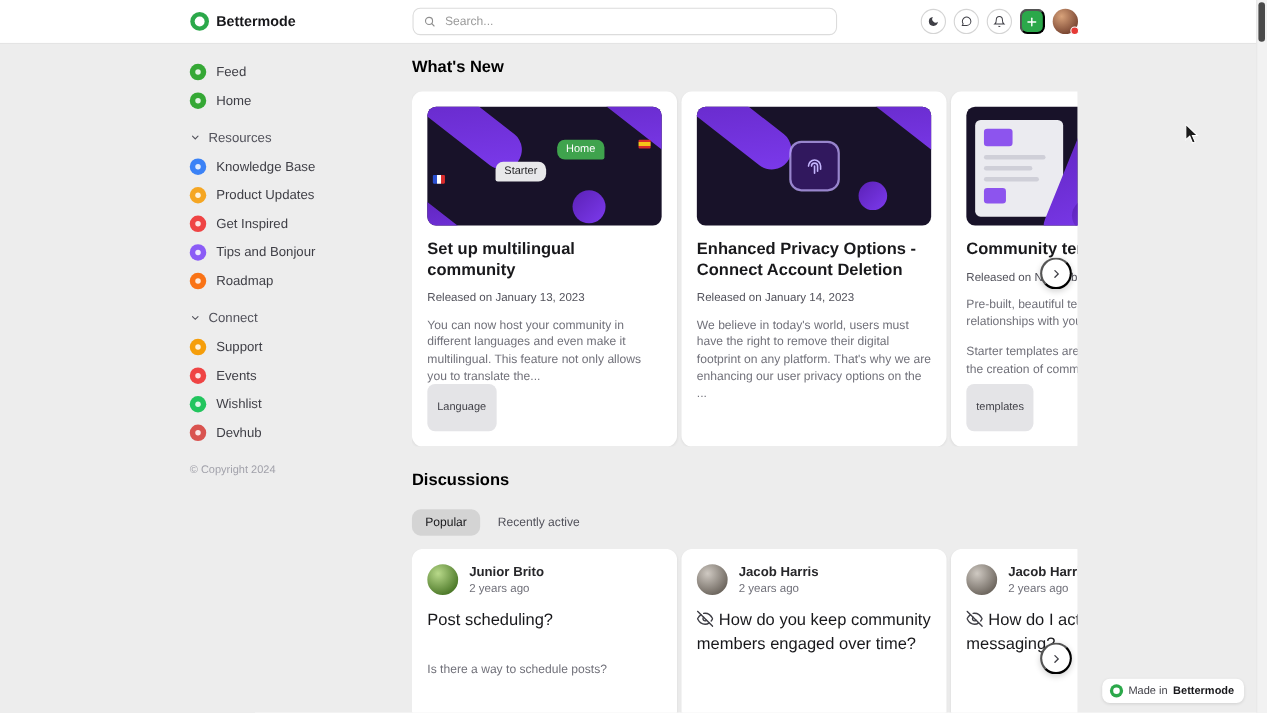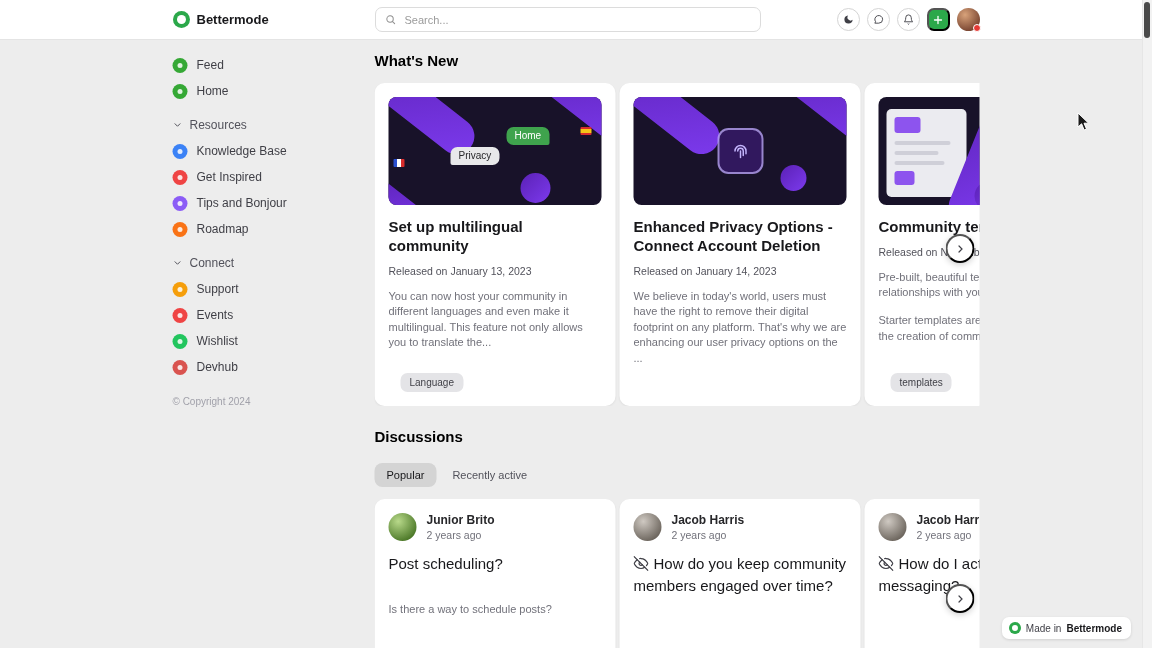--- a/index.html
+++ b/index.html
@@ -67,21 +67,21 @@
   .p3-left{left:8px;top:12px;width:80px;height:88px;background:#ebebf0;}
   .p3-chip{position:absolute;background:#7c3aed;border-radius:3px;opacity:.85;}
   .p3-row{position:absolute;background:#cfcfd8;border-radius:2px;height:4px;}
   .sh-bar-mid{width:34px;height:150px;border-radius:17px;left:92px;top:-20px;transform:rotate(22deg);}
 
   .wn-title{font-size:15px;font-weight:bold;color:#18181b;margin:13px 0 9px;line-height:1.25;}
   .wn-released{font-size:10.5px;color:#52525b;margin-bottom:12px;}
   .wn-body{font-size:11px;color:#71717a;line-height:1.42;}
   .nowrap{white-space:nowrap;}
   .gap-top{margin-top:12px;}
-  .tag{position:absolute;left:26px;bottom:14px;background:#e4e4e7;color:#3f3f46;font-size:10px;padding:4px 9px;border-radius:7px;cursor:pointer;}
+  .tag{position:absolute;left:14px;bottom:14px;background:#e4e4e7;color:#3f3f46;font-size:10px;padding:16px 9px;border-radius:7px;cursor:pointer;}
 
   .next-btn{position:absolute;right:5px;width:29px;height:29px;border-radius:50%;background:#fff;
             box-shadow:0 2px 6px rgba(0,0,0,.18);display:flex;align-items:center;justify-content:center;color:#3f3f46;cursor:pointer;z-index:3;}
   .next-wn{top:151px;}
   .next-disc{top:85px;}
 
   
   .disc-section{margin-top:22px;}
   .tabs{display:flex;gap:4px;align-items:center;margin:14px 0 12px;}
   .tab{font-size:11px;color:#52525b;padding:6px 12px;border-radius:8px;cursor:pointer;}
@@ -183,20 +183,24 @@
               <polyline points="6 9 12 15 18 9"></polyline>
             </svg>
           </span>
         <span>Resources</span>
       </div>
       <div class="side-item">
         <span class="side-icon" style="background: rgb(59, 130, 246);"></span>
         <span>Knowledge Base</span>
       </div>
       <div class="side-item">
+        <span class="side-icon" style="background: rgb(245, 166, 35);"></span>
+        <span>Product Updates</span>
+      </div>
+      <div class="side-item">
         <span class="side-icon" style="background: rgb(239, 68, 68);"></span>
         <span>Get Inspired</span>
       </div>
       <div class="side-item">
         <span class="side-icon" style="background: rgb(139, 92, 246);"></span>
         <span>Tips and Bonjour</span>
       </div>
       <div class="side-item">
         <span class="side-icon" style="background: rgb(249, 115, 22);"></span>
         <span>Roadmap</span>
@@ -238,21 +242,21 @@
           <div class="cards-row">
 
             <article class="wn-card">
               <div class="illus">
                 <span class="shape grad sh-bar-tl"></span>
                 <span class="shape grad sh-bar-tr"></span>
                 <span class="shape grad sh-bar-bl"></span>
                 <span class="shape grad sh-circle"></span>
                 <span class="flag flag-fr"></span>
                 <span class="flag flag-es"></span>
-                <span class="bubble bubble-left">Privacy</span>
+                <span class="bubble bubble-left">Starter</span>
                 <span class="bubble bubble-right">Home</span>
               </div>
               <div class="wn-title">Set up multilingual community</div>
               <div class="wn-released">Released on January 13, 2023</div>
               <div class="wn-body">You can now host your community in different languages and even make it multilingual. This feature not only allows you to translate the...</div>
               <span class="tag">Language</span>
             </article>
 
             <article class="wn-card">
               <div class="illus">

